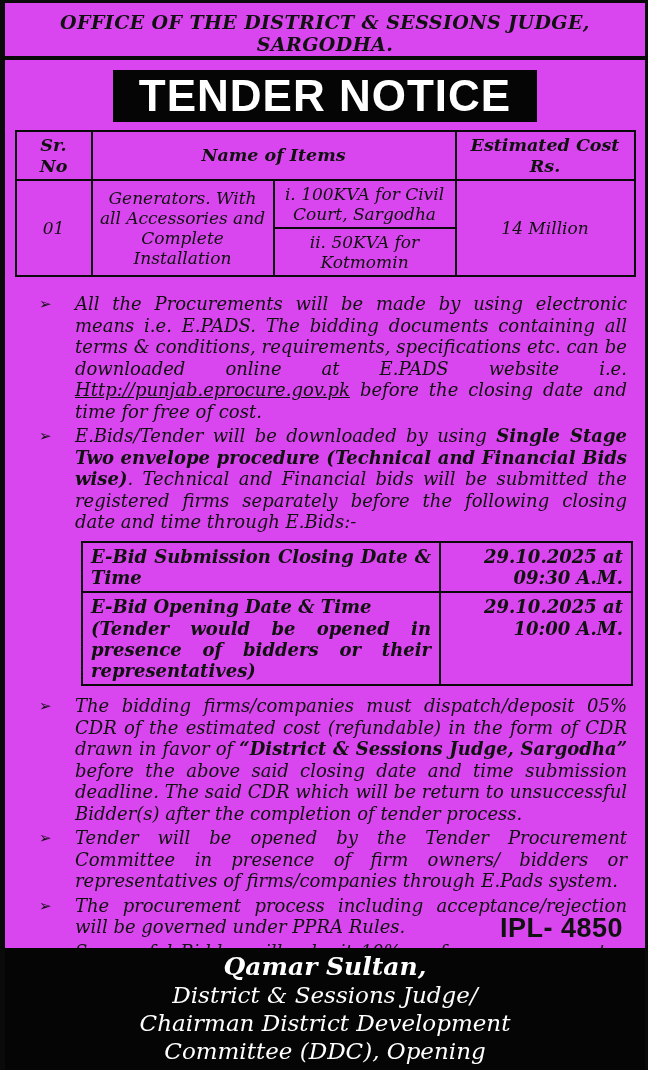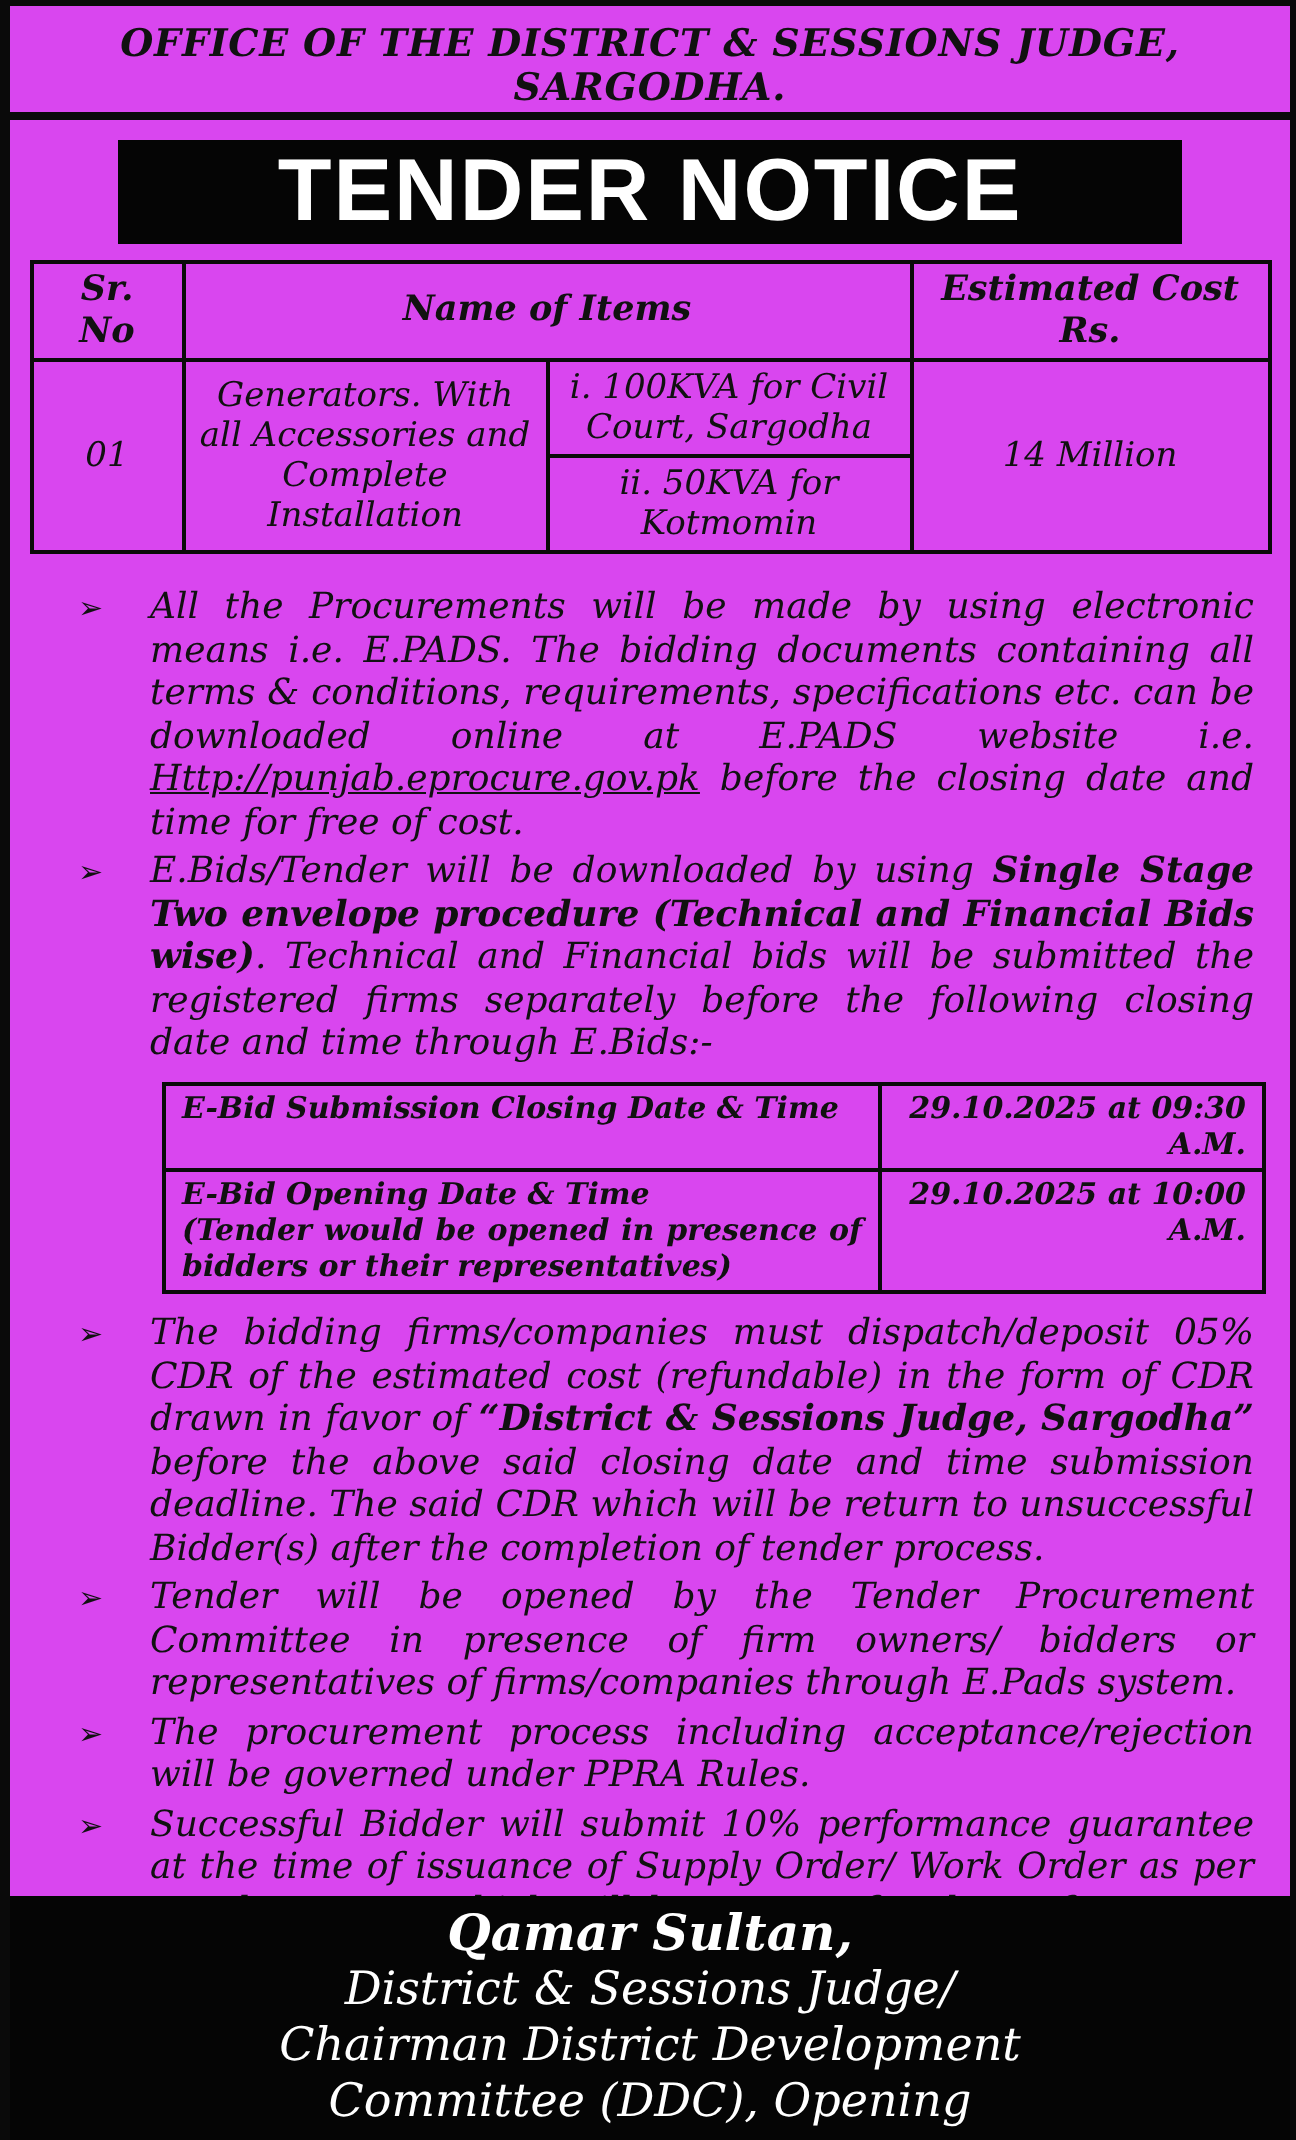--- a/index.html
+++ b/index.html
@@ -29,21 +29,21 @@
     font-style: italic;
   }
   .doc-title .u-heavy {
     display: inline-block;
     border-bottom: 4px solid #0a0a0a;
     padding: 0 3px 1px 3px;
   }
 
   
   .banner {
-    width: 532px;
+    width: 424px;
     height: 52px;
     margin: 10px auto 0 auto;
     background: #050505;
     color: #ffffff;
     font-family: "Liberation Sans", sans-serif;
     font-style: normal;
     font-weight: bold;
     font-size: 44px;
     line-height: 52px;
     text-align: center;
@@ -97,21 +97,21 @@
     font-size: 15px;
     padding-top: 1px;
   }
   .bullet .btxt { flex: 1; margin: 0; text-align: justify; }
 
   
   .dates-table {
     width: 552px;
     margin: 8px 0 9px 42px;
     border-collapse: collapse;
-    font-size: 15px;
+    font-size: 18px;
     font-weight: bold;
     line-height: 1.18;
     table-layout: fixed;
   }
   .dates-table td {
     border: 2.5px solid #0a0a0a;
     padding: 3px 8px;
     vertical-align: top;
   }
   .dates-table .lbl { width: 340px; text-align: justify; }
@@ -219,20 +219,21 @@
       <p class="btxt">The procurement process including acceptance/rejection will be governed under PPRA Rules.</p>
     </div>
 
     <div class="bullet">
       <span class="marker">➢</span>
       <p class="btxt">Successful Bidder will submit 10% performance guarantee at the time of issuance of Supply Order/ Work Order as per supply amount which will be return after laps of warranty period.</p>
     </div>
 
   </div>
 
+  <div class="ipl">IPL- 4850</div>
 
   <div class="footer">
     <div class="name">Qamar Sultan,</div>
     <div class="line">District &amp; Sessions Judge/</div>
     <div class="line">Chairman District Development</div>
     <div class="line">Committee (DDC), Opening</div>
   </div>
 
 </div>
 

